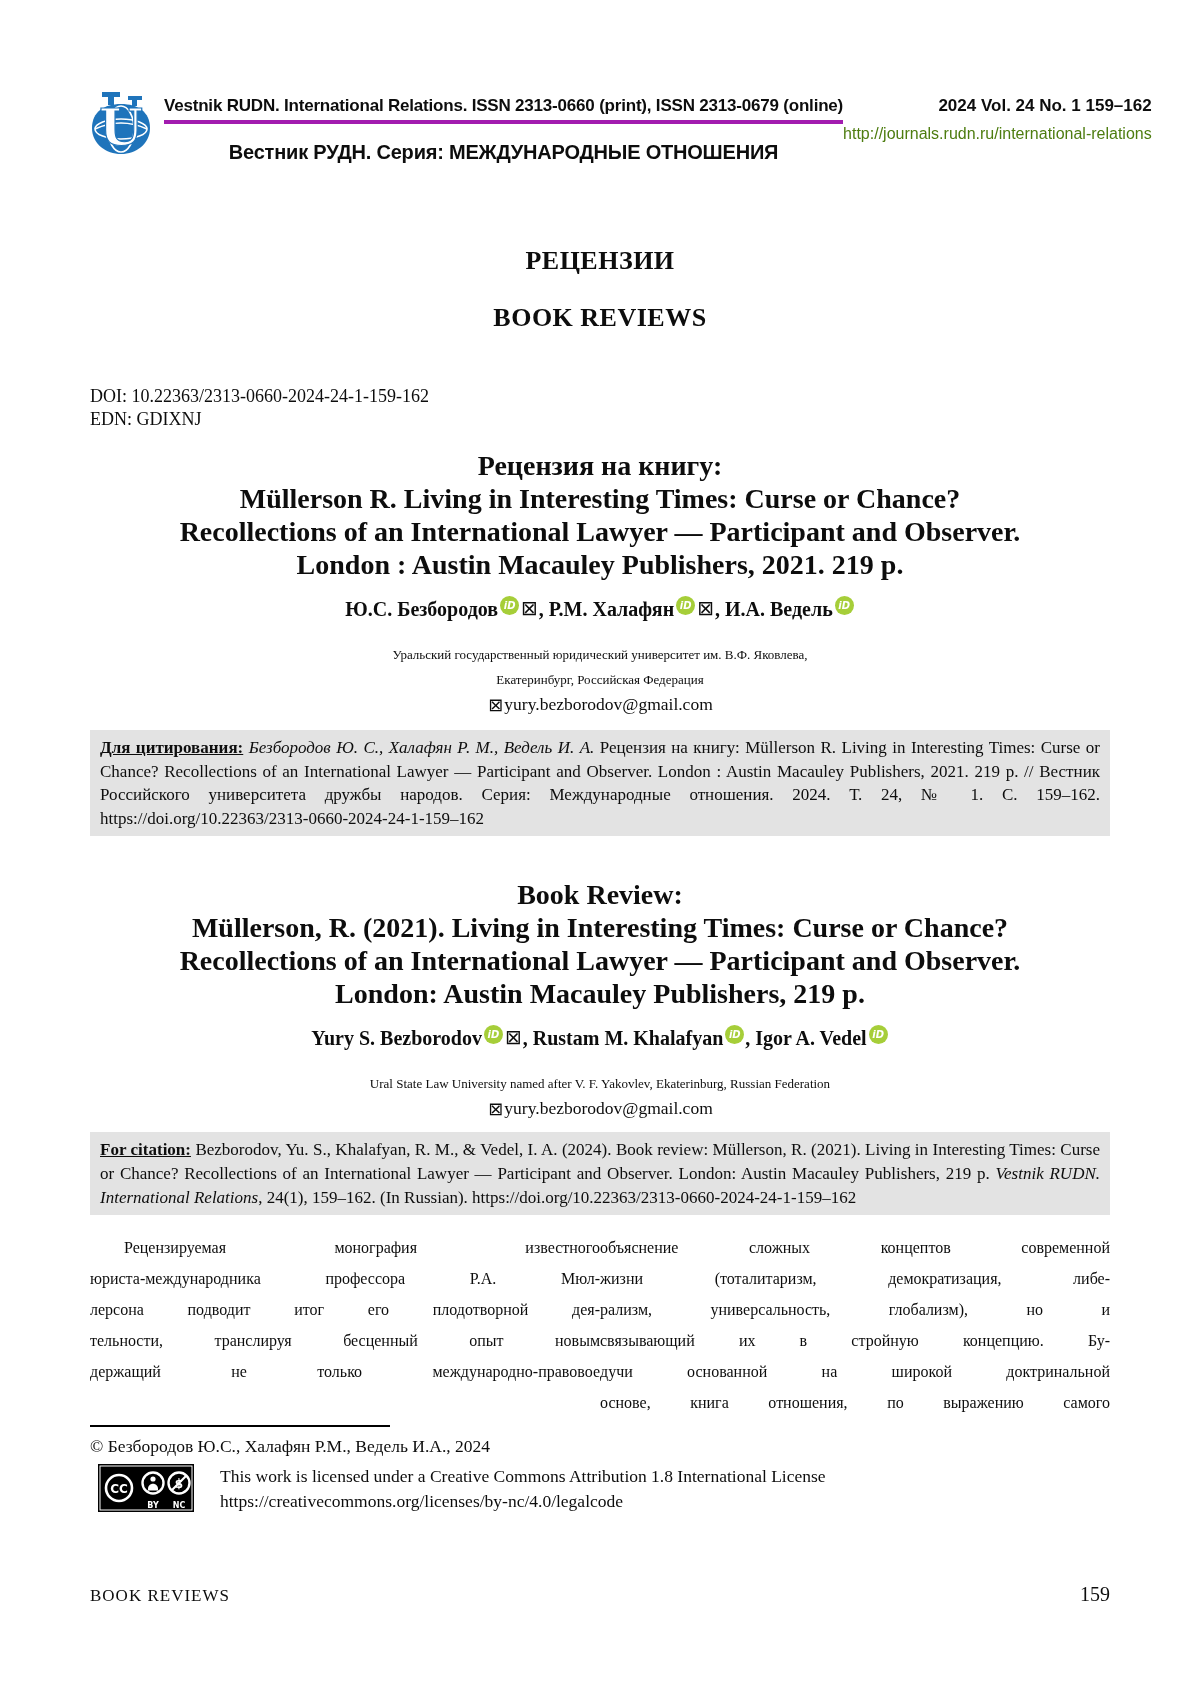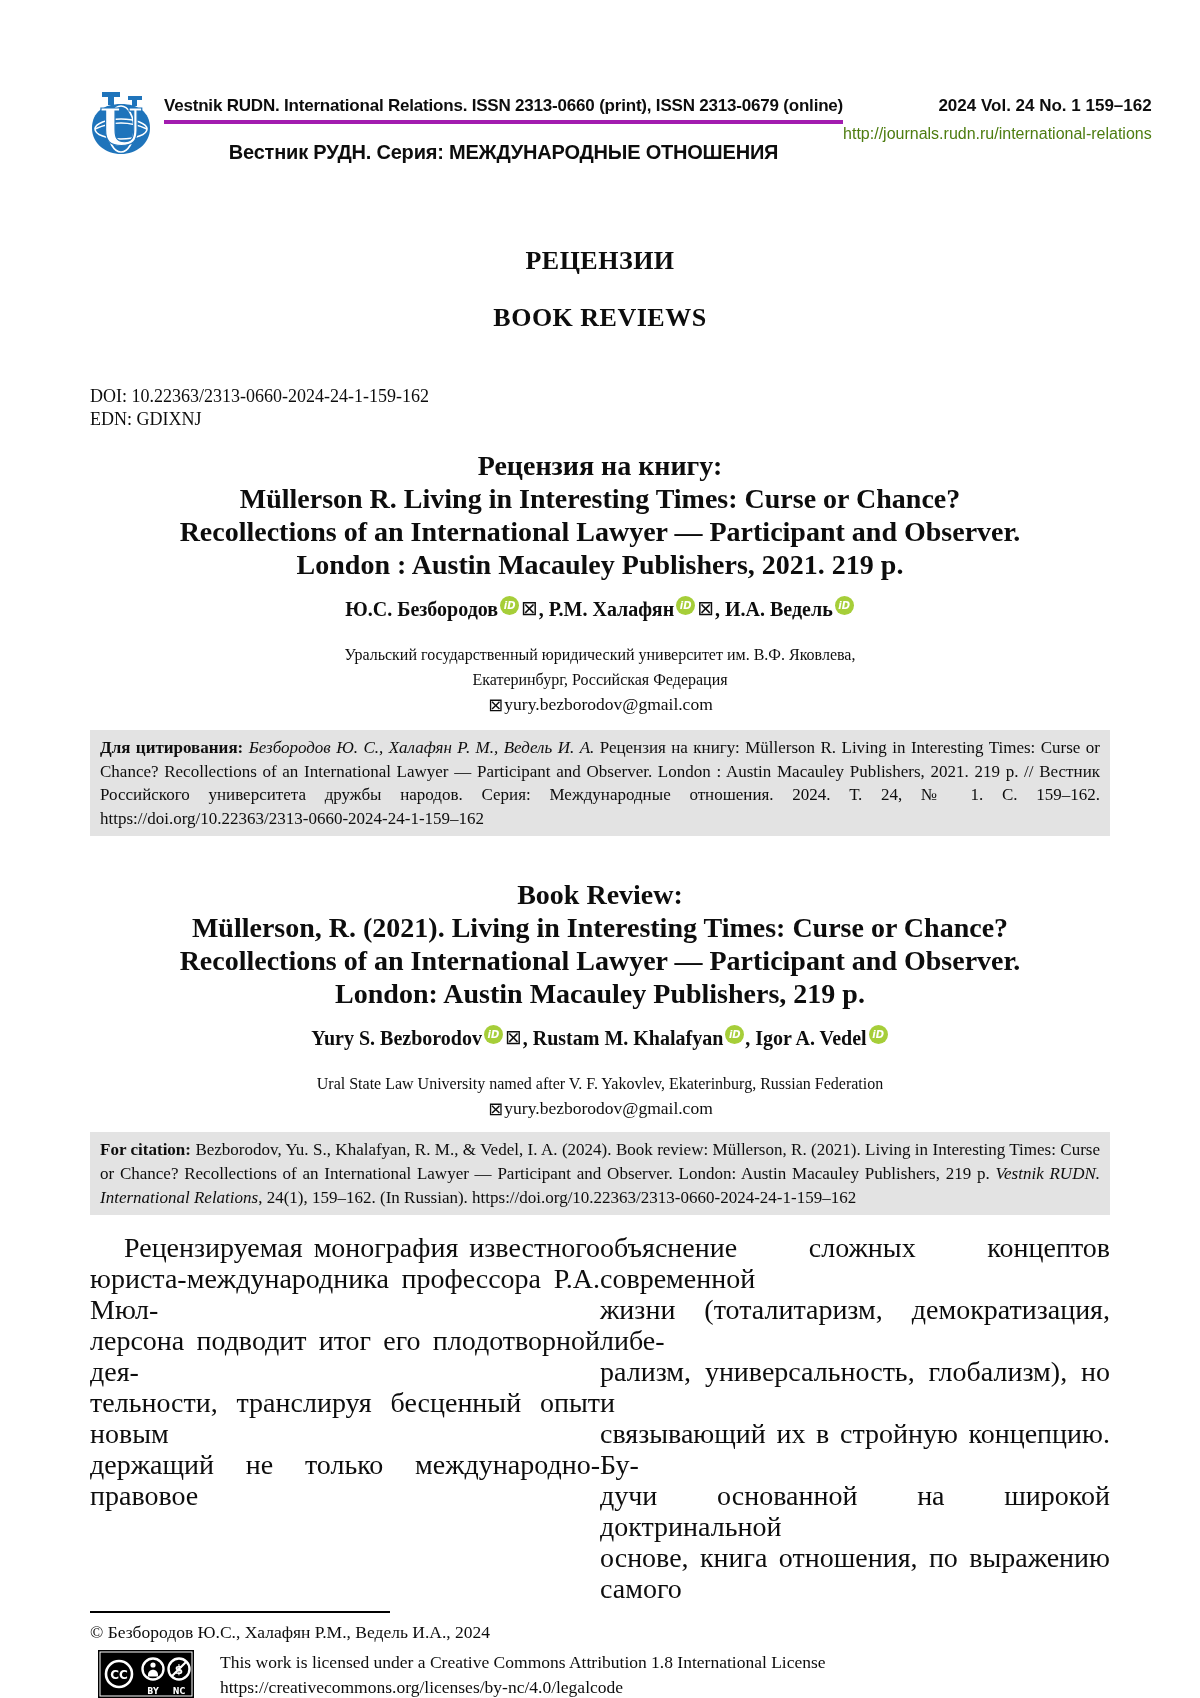--- a/index.html
+++ b/index.html
@@ -29,33 +29,33 @@
   
   .authors{margin-top:15px;text-align:center;font-size:20px;font-weight:bold;}
   .orcid{
     display:inline-block;width:19px;height:19px;border-radius:50%;
     background:var(--orcid,#a6ce39);color:#fff;text-align:center;
     font:italic bold 10px/19px "DejaVu Sans",sans-serif;
     vertical-align:7px;margin:0 1px 0 2px;
   }
   .env{font-family:"DejaVu Sans",sans-serif;font-weight:normal;font-size:20px;vertical-align:1px;margin:0 1px;}
   
-  .affil{margin-top:21px;text-align:center;font-size:16px;line-height:25px;}
+  .affil{margin-top:21px;text-align:center;font-size:13px;line-height:25px;}
   .email-line{text-align:center;font-size:17.5px;line-height:25px;}
   .email-line .env{font-size:18px;vertical-align:-1px;}
   
   .citebox{
     margin-top:13px;background:var(--citebg,#e3e3e3);
     padding:6px 10px;font-size:17px;line-height:23.6px;text-align:justify;
   }
-  .citebox .lbl{font-weight:bold;}
+  .citebox .lbl{font-weight:bold;text-decoration:underline;}
   .citebox .ital{font-style:italic;}
   .citebox-en{margin-top:11px;}
   
-  .bodycols{margin-top:17px;display:flex;font-size:28px;}
+  .bodycols{margin-top:17px;display:flex;font-size:16px;}
   .col{flex:1 1 0;}
   .jline{line-height:31px;text-align:justify;text-align-last:justify;white-space:normal;}
   .jline.indent{text-indent:34px;}
   
   .fn-rule{margin-top:7px;width:300px;border-top:2px solid #000;}
   .copyright{margin-top:9px;font-size:17.5px;}
   .lic-row{margin-top:7px;display:flex;align-items:flex-start;}
   .cc-badge{flex:0 0 auto;margin-left:8px;}
   .lic-text{margin-left:26px;font-size:17.5px;line-height:25px;}
   

